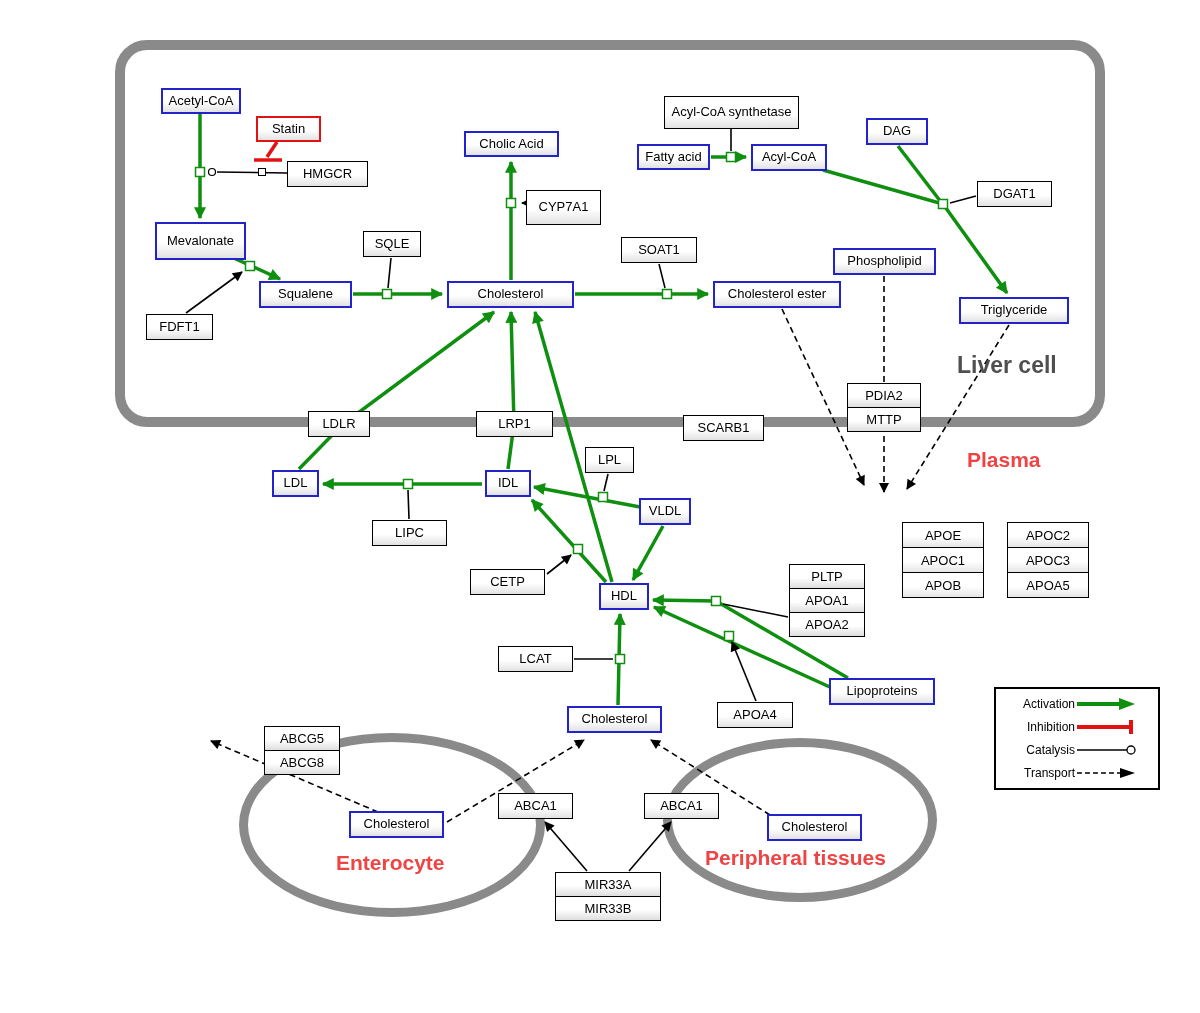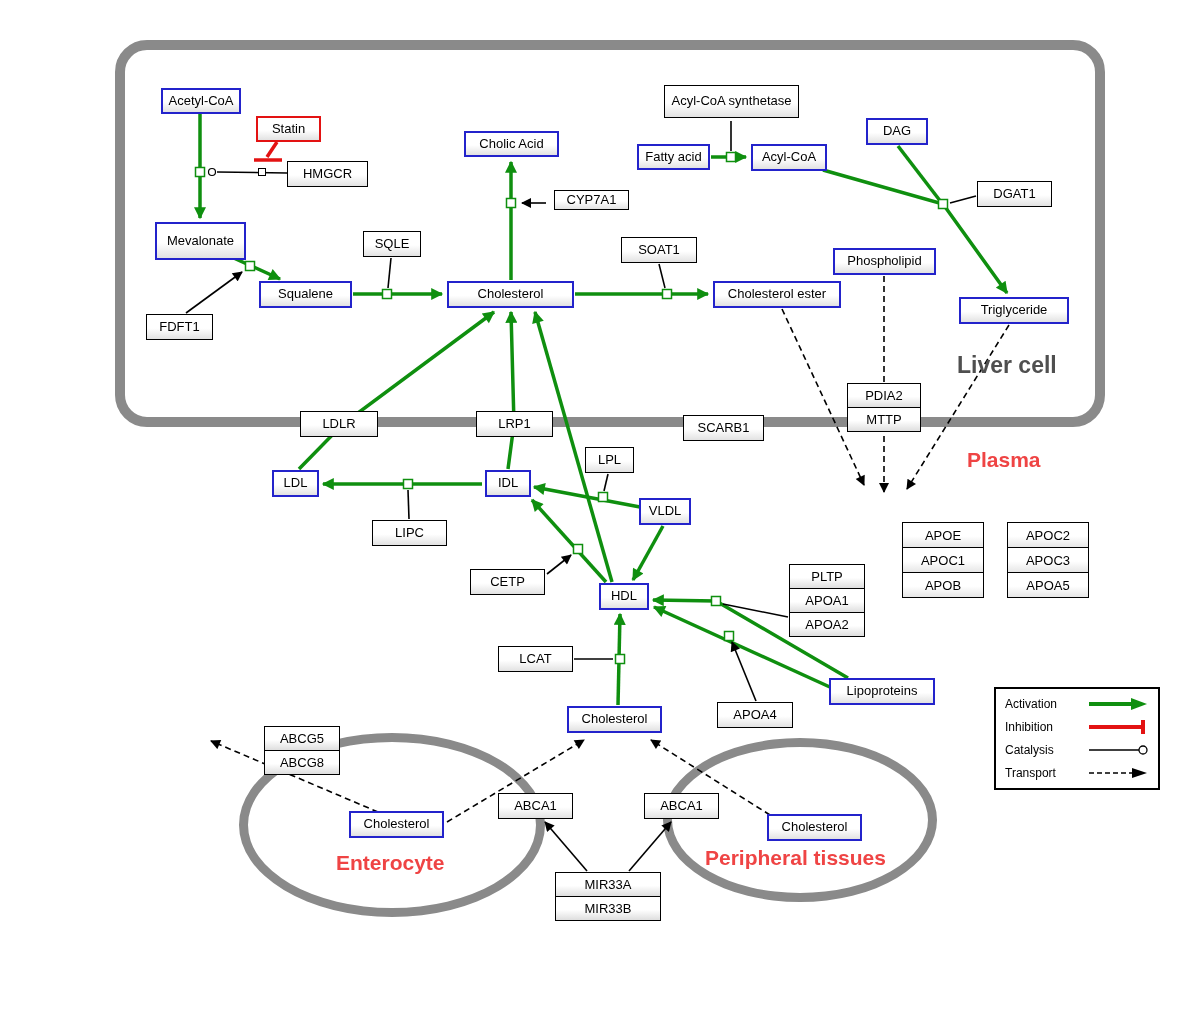--- a/index.html
+++ b/index.html
@@ -44,21 +44,21 @@
   .apo-cell {
     box-sizing:border-box; width:82px; height:26px; border:1px solid #000;
     display:flex; align-items:center; justify-content:center; font-size:13px;
     background:linear-gradient(180deg,#ffffff 55%,#e6e6e6 100%);
   }
   .apo-cell + .apo-cell { margin-left:-1px; }
   
   .legend {
     position:absolute; left:994px; top:687px; width:166px; height:103px;
     box-sizing:border-box; border:2px solid #000; background:#fff;
-    padding:7px 9px; display:flex; flex-direction:column; justify-content:space-between;
+    padding:7px 21px; display:flex; flex-direction:column; justify-content:space-between;align-items:flex-end;
   }
   .lrow { display:flex; align-items:center; justify-content:space-between; font-size:12px; color:#000; }
   .lrow svg { flex:0 0 auto; }
 </style>
 </head>
 <body>
 
 <div class="canvas">
 
   <div class="comp-rect" style="left:115px;top:40px;width:990px;height:387px"></div>
@@ -170,25 +170,25 @@
   <div class="node met" style="left:829px;top:678px;width:106px;height:27px">Lipoproteins</div>
   <div class="node met" style="left:567px;top:706px;width:95px;height:27px">Cholesterol</div>
   <div class="node met" style="left:349px;top:811px;width:95px;height:27px">Cholesterol</div>
   <div class="node met" style="left:767px;top:814px;width:95px;height:27px">Cholesterol</div>
 
   <div class="node stat" style="left:256px;top:116px;width:65px;height:26px">Statin</div>
 
   <div class="node" style="left:287px;top:161px;width:81px;height:26px">HMGCR</div>
   <div class="node" style="left:146px;top:314px;width:67px;height:26px">FDFT1</div>
   <div class="node" style="left:363px;top:231px;width:58px;height:26px">SQLE</div>
-  <div class="node" style="left:554px;top:190px;width:75px;height:20px">CYP7A1</div>
+  <div class="node" style="left:526px;top:190px;width:75px;height:35px">CYP7A1</div>
   <div class="node" style="left:621px;top:237px;width:76px;height:26px">SOAT1</div>
-  <div class="node" style="left:664px;top:85px;width:135px;height:33px">Acyl-CoA synthetase</div>
+  <div class="node" style="left:664px;top:96px;width:135px;height:33px">Acyl-CoA synthetase</div>
   <div class="node" style="left:977px;top:181px;width:75px;height:26px">DGAT1</div>
-  <div class="node" style="left:300px;top:411px;width:78px;height:26px">LDLR</div>
+  <div class="node" style="left:308px;top:411px;width:62px;height:26px">LDLR</div>
   <div class="node" style="left:476px;top:411px;width:77px;height:26px">LRP1</div>
   <div class="node" style="left:683px;top:415px;width:81px;height:26px">SCARB1</div>
   <div class="node" style="left:372px;top:520px;width:75px;height:26px">LIPC</div>
   <div class="node" style="left:585px;top:447px;width:49px;height:26px">LPL</div>
   <div class="node" style="left:470px;top:569px;width:75px;height:26px">CETP</div>
   <div class="node" style="left:498px;top:646px;width:75px;height:26px">LCAT</div>
   <div class="node" style="left:717px;top:702px;width:76px;height:26px">APOA4</div>
   <div class="node" style="left:498px;top:793px;width:75px;height:26px">ABCA1</div>
   <div class="node" style="left:644px;top:793px;width:75px;height:26px">ABCA1</div>
 

